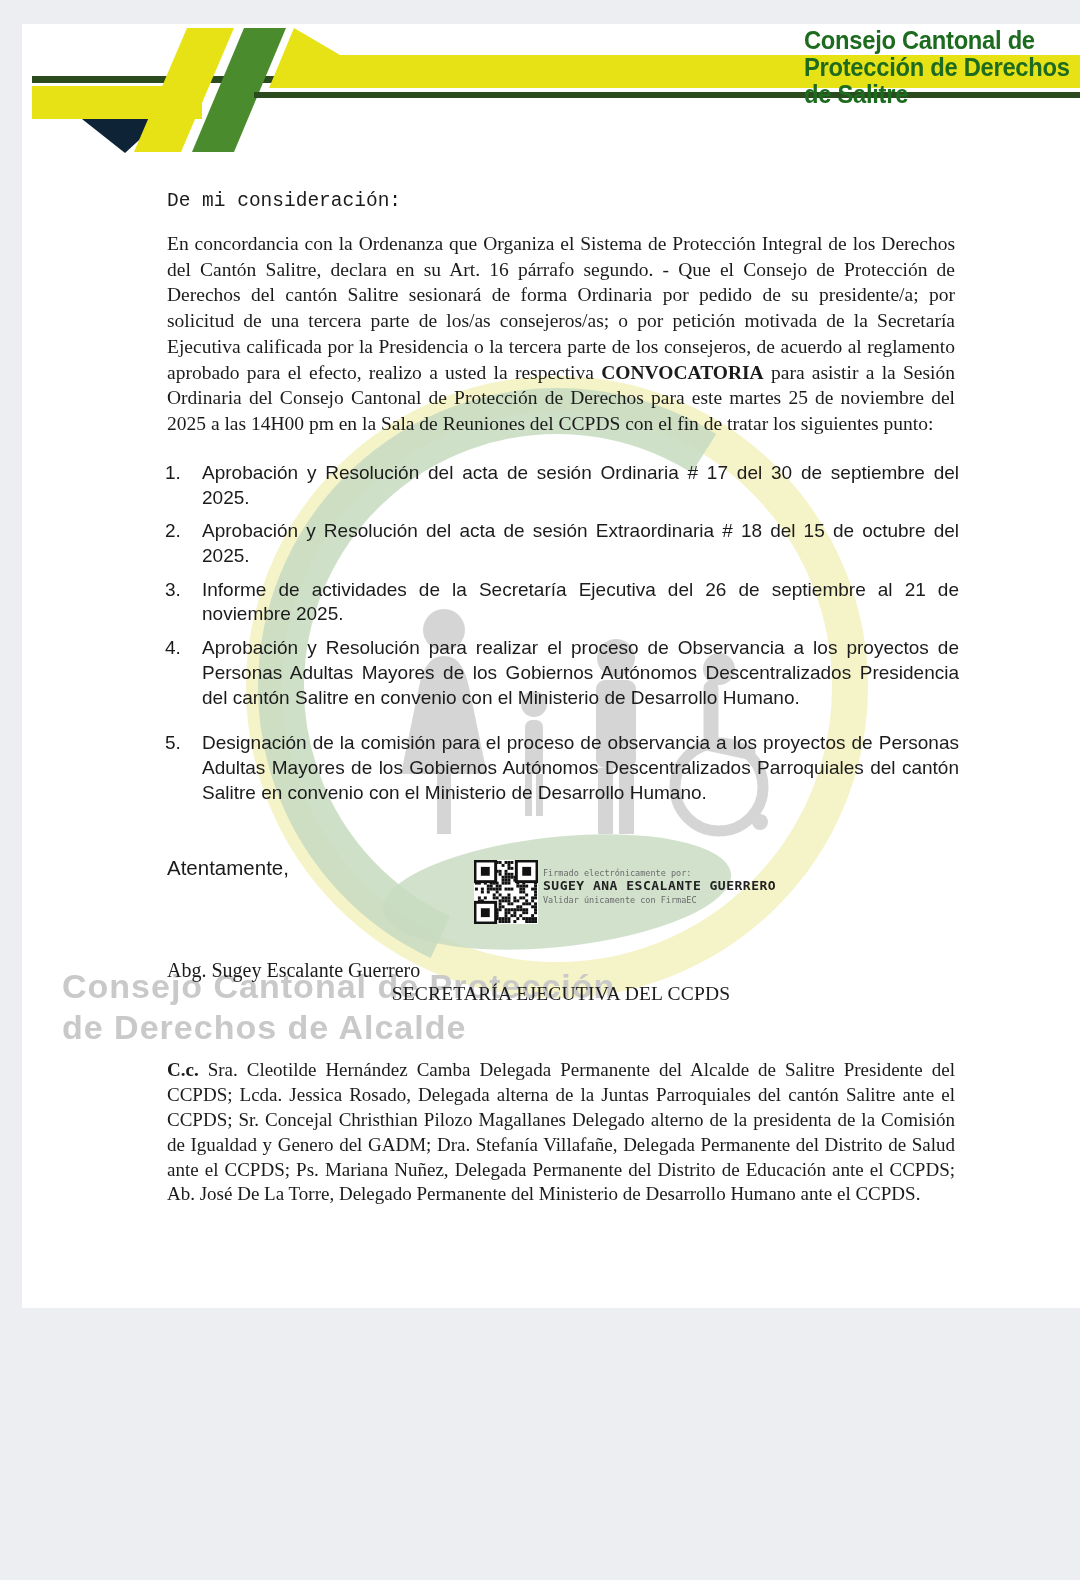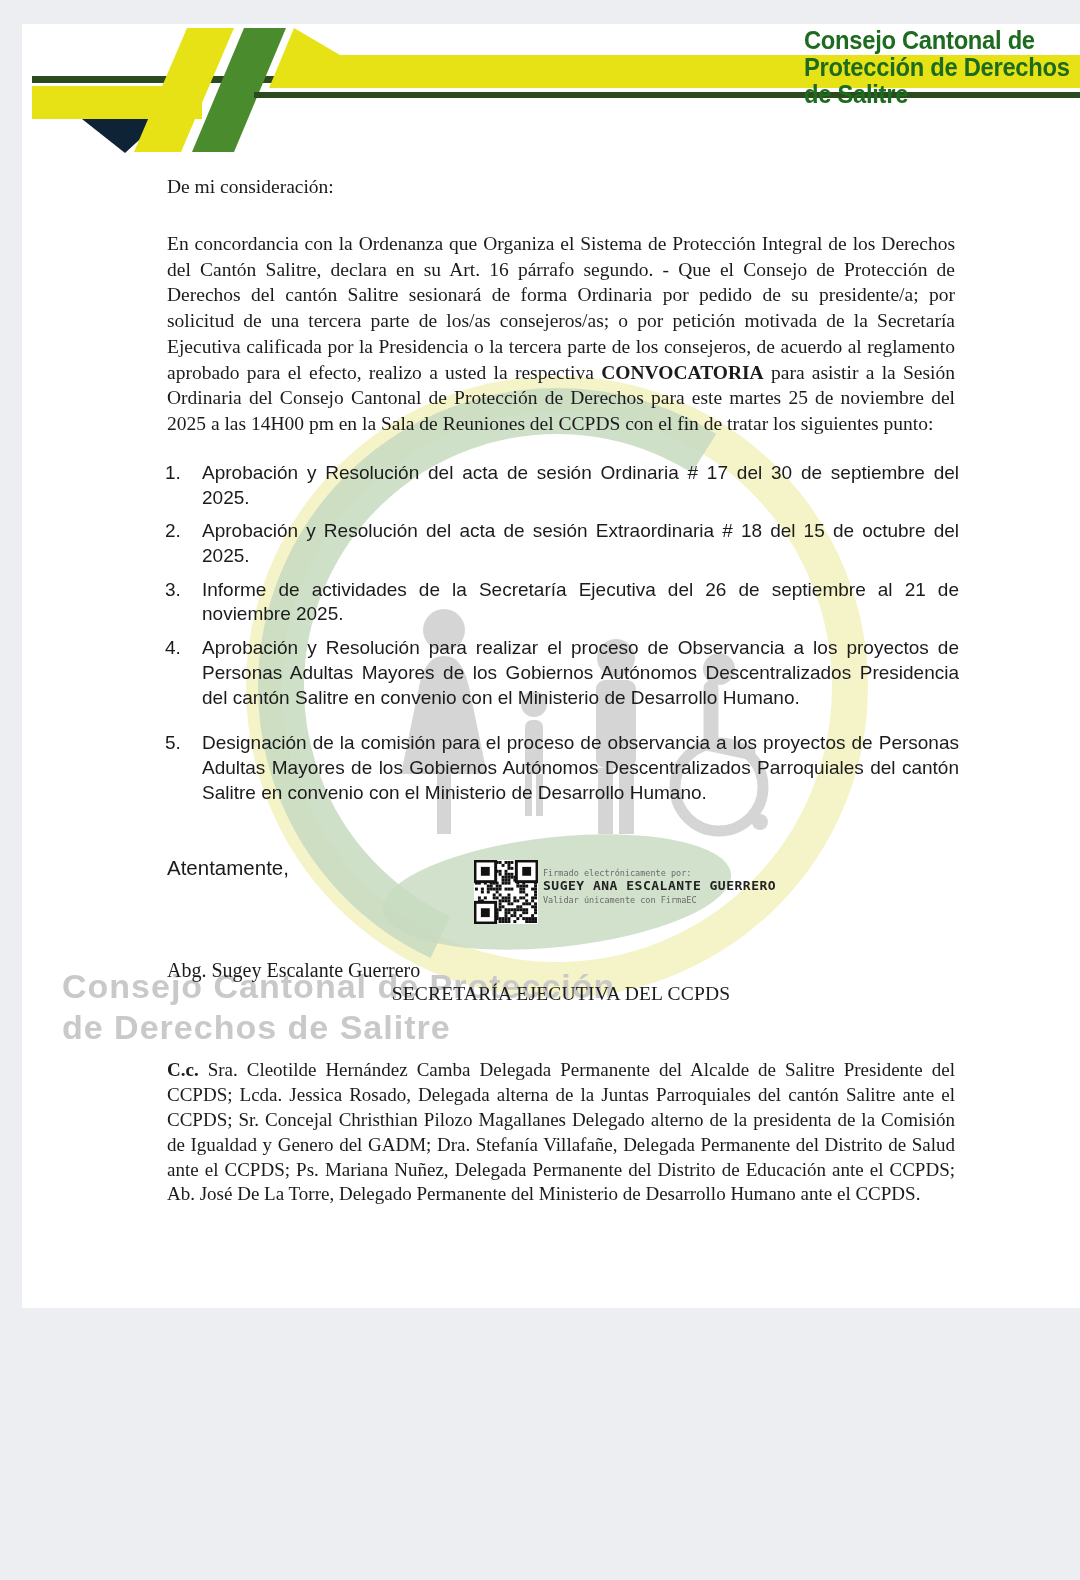--- a/index.html
+++ b/index.html
@@ -16,21 +16,21 @@
             transform:scaleX(.95);transform-origin:left top;letter-spacing:-.3px;}
 
   
   .wm-svg{position:absolute;left:170px;top:372px;z-index:0;opacity:.8;}
   .wm-text{position:absolute;left:40px;top:966px;width:1000px;z-index:0;
            font-family:"Liberation Sans", sans-serif;font-weight:bold;font-size:34px;
            line-height:1.2;color:#c9c9c9;text-align:left;letter-spacing:1px;}
 
   
   .content{position:relative;z-index:2;}
-  .salutation{position:absolute;left:145px;top:176px;font-size:19.5px;}
+  .salutation{position:absolute;left:145px;top:190px;font-size:19.5px;font-family:Liberation Mono, monospace;}
   .body-par{position:absolute;left:145px;top:231px;width:788px;font-size:19.5px;
             line-height:1.32;text-align:justify;}
   .body-par b{font-weight:bold;}
   .agenda{position:absolute;left:143px;top:461px;width:794px;
           font-family:"Liberation Sans", sans-serif;font-size:19px;line-height:1.3;}
   .agenda-item{display:flex;margin-bottom:9px;}
   .agenda-item.gap-before{margin-top:21px;}
   .agenda-num{flex:0 0 37px;}
   .agenda-text{flex:1;text-align:justify;}
 
@@ -103,21 +103,21 @@
       <g>
         <circle cx="527" cy="297" r="16"></circle>
         <path d="M519,316 L519,372 L556,380" stroke="#cbcbcb" stroke-width="15" fill="none" stroke-linecap="round"></path>
         <circle cx="527" cy="415" r="44" fill="none" stroke="#cbcbcb" stroke-width="11"></circle>
         <circle cx="568" cy="450" r="8"></circle>
       </g>
     </g>
   </svg>
   <div class="wm-text">
     <div>Consejo Cantonal de Protección</div>
-    <div>de Derechos de Salitre</div>
+    <div>de Derechos de Alcalde</div>
   </div>
 
   <div class="content">
     <div class="salutation">De mi consideración:</div>
 
     <div class="body-par"><span>En concordancia con la Ordenanza que Organiza el Sistema de Protección Integral de los Derechos del Cantón Salitre, declara en su Art. 16 párrafo segundo. - Que el Consejo de Protección de Derechos del cantón Salitre sesionará de forma Ordinaria por pedido de su presidente/a; por solicitud de una tercera parte de los/as consejeros/as; o por petición motivada de la Secretaría Ejecutiva calificada por la Presidencia o la tercera parte de los consejeros, de acuerdo al reglamento aprobado para el efecto, realizo a usted la respectiva </span><b>CONVOCATORIA</b><span> para asistir a la Sesión Ordinaria del Consejo Cantonal de Protección de Derechos para este martes 25 de noviembre del 2025 a las 14H00 pm en la Sala de Reuniones del CCPDS con el fin de tratar los siguientes punto:</span></div>
 
     <div class="agenda">
       <div class="agenda-item">
         <span class="agenda-num">1.</span>

